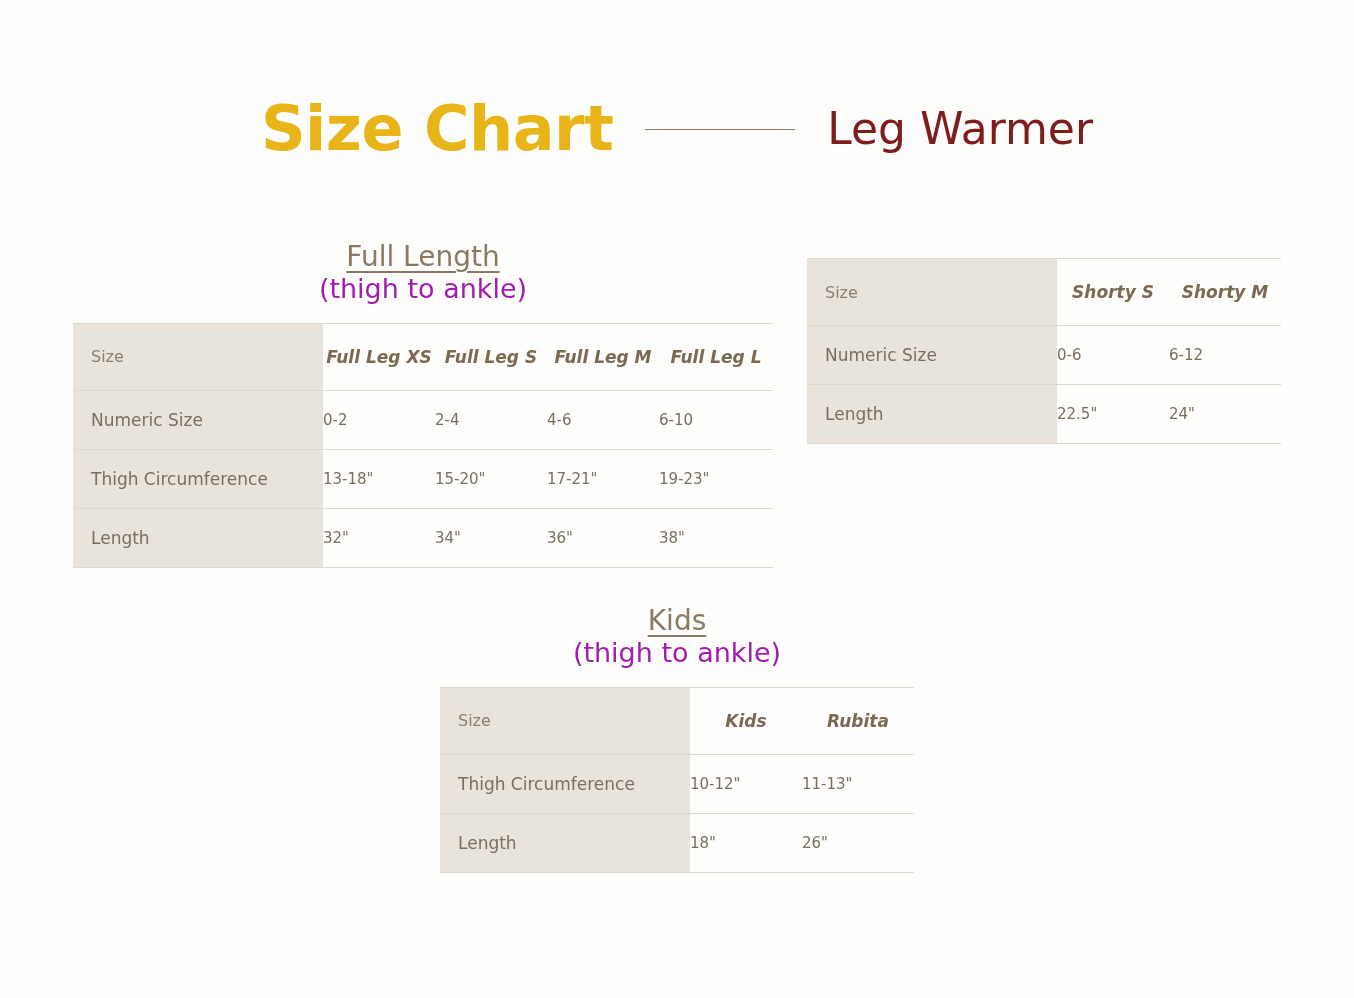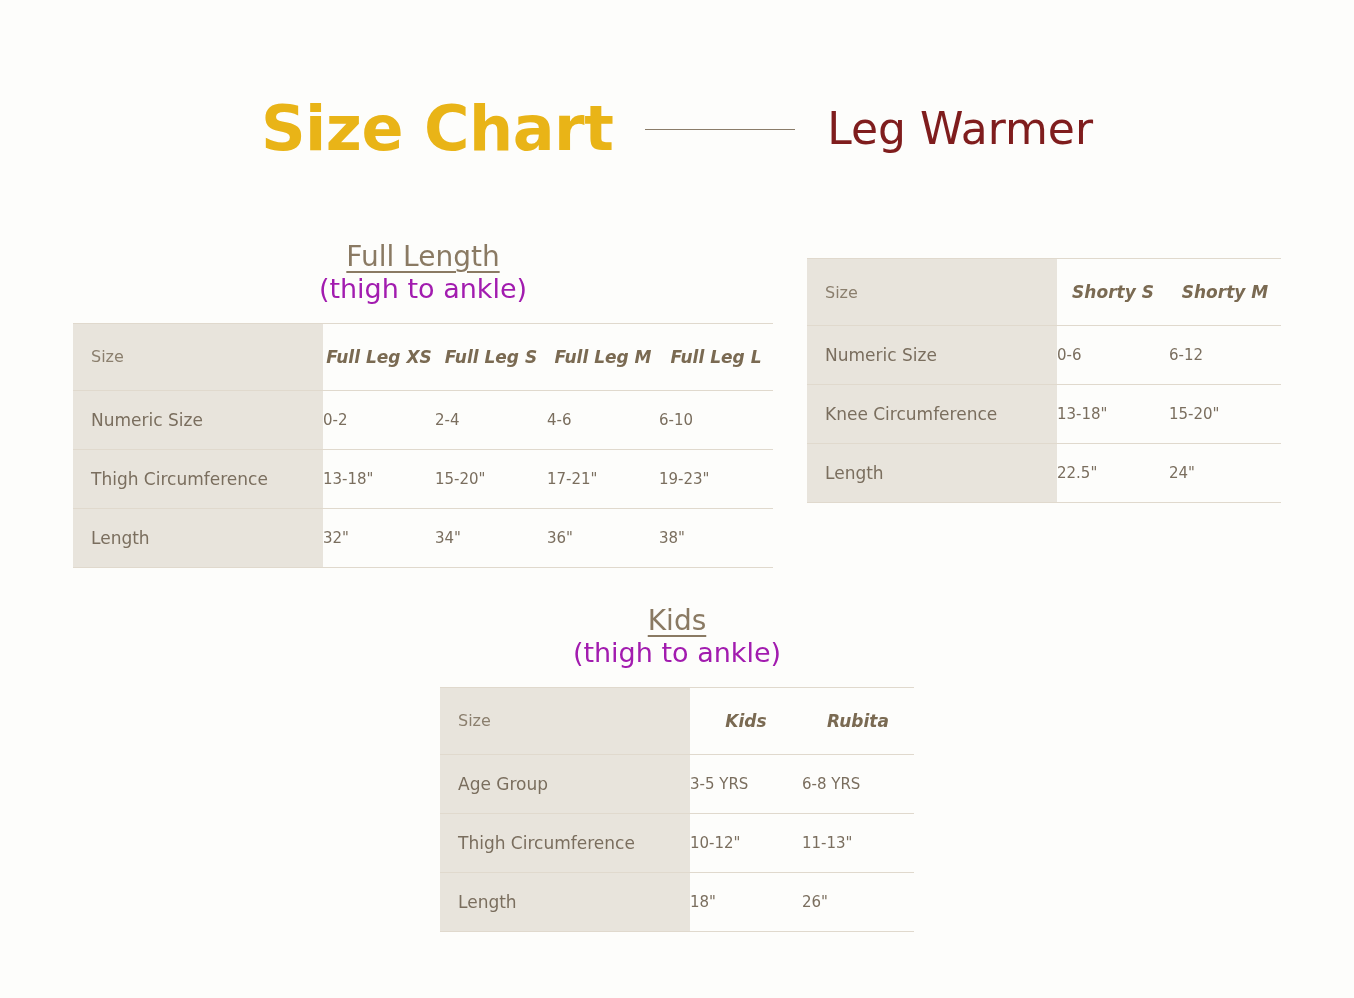--- a/index.html
+++ b/index.html
@@ -194,25 +194,20 @@
               <td class="label-cell head-label">Size</td>
               <td class="col-head">Shorty S</td>
               <td class="col-head">Shorty M</td>
             </tr>
           </thead>
           <tbody>
             <tr>
               <td class="label-cell">Numeric Size</td>
               <td class="val">0-6</td>
               <td class="val">6-12</td>
-            </tr>
-            <tr>
-              <td class="label-cell">Knee Circumference</td>
-              <td class="val">13-18"</td>
-              <td class="val">15-20"</td>
             </tr>
             <tr>
               <td class="label-cell">Length</td>
               <td class="val">22.5"</td>
               <td class="val">24"</td>
             </tr>
           </tbody>
         </table>
       </div>
     </div>
@@ -233,25 +228,20 @@
         </colgroup>
         <thead>
           <tr>
             <td class="label-cell head-label">Size</td>
             <td class="col-head">Kids</td>
             <td class="col-head">Rubita</td>
           </tr>
         </thead>
         <tbody>
           <tr>
-            <td class="label-cell">Age Group</td>
-            <td class="val">3-5 YRS</td>
-            <td class="val">6-8 YRS</td>
-          </tr>
-          <tr>
             <td class="label-cell">Thigh Circumference</td>
             <td class="val">10-12"</td>
             <td class="val">11-13"</td>
           </tr>
           <tr>
             <td class="label-cell">Length</td>
             <td class="val">18"</td>
             <td class="val">26"</td>
           </tr>
         </tbody>

